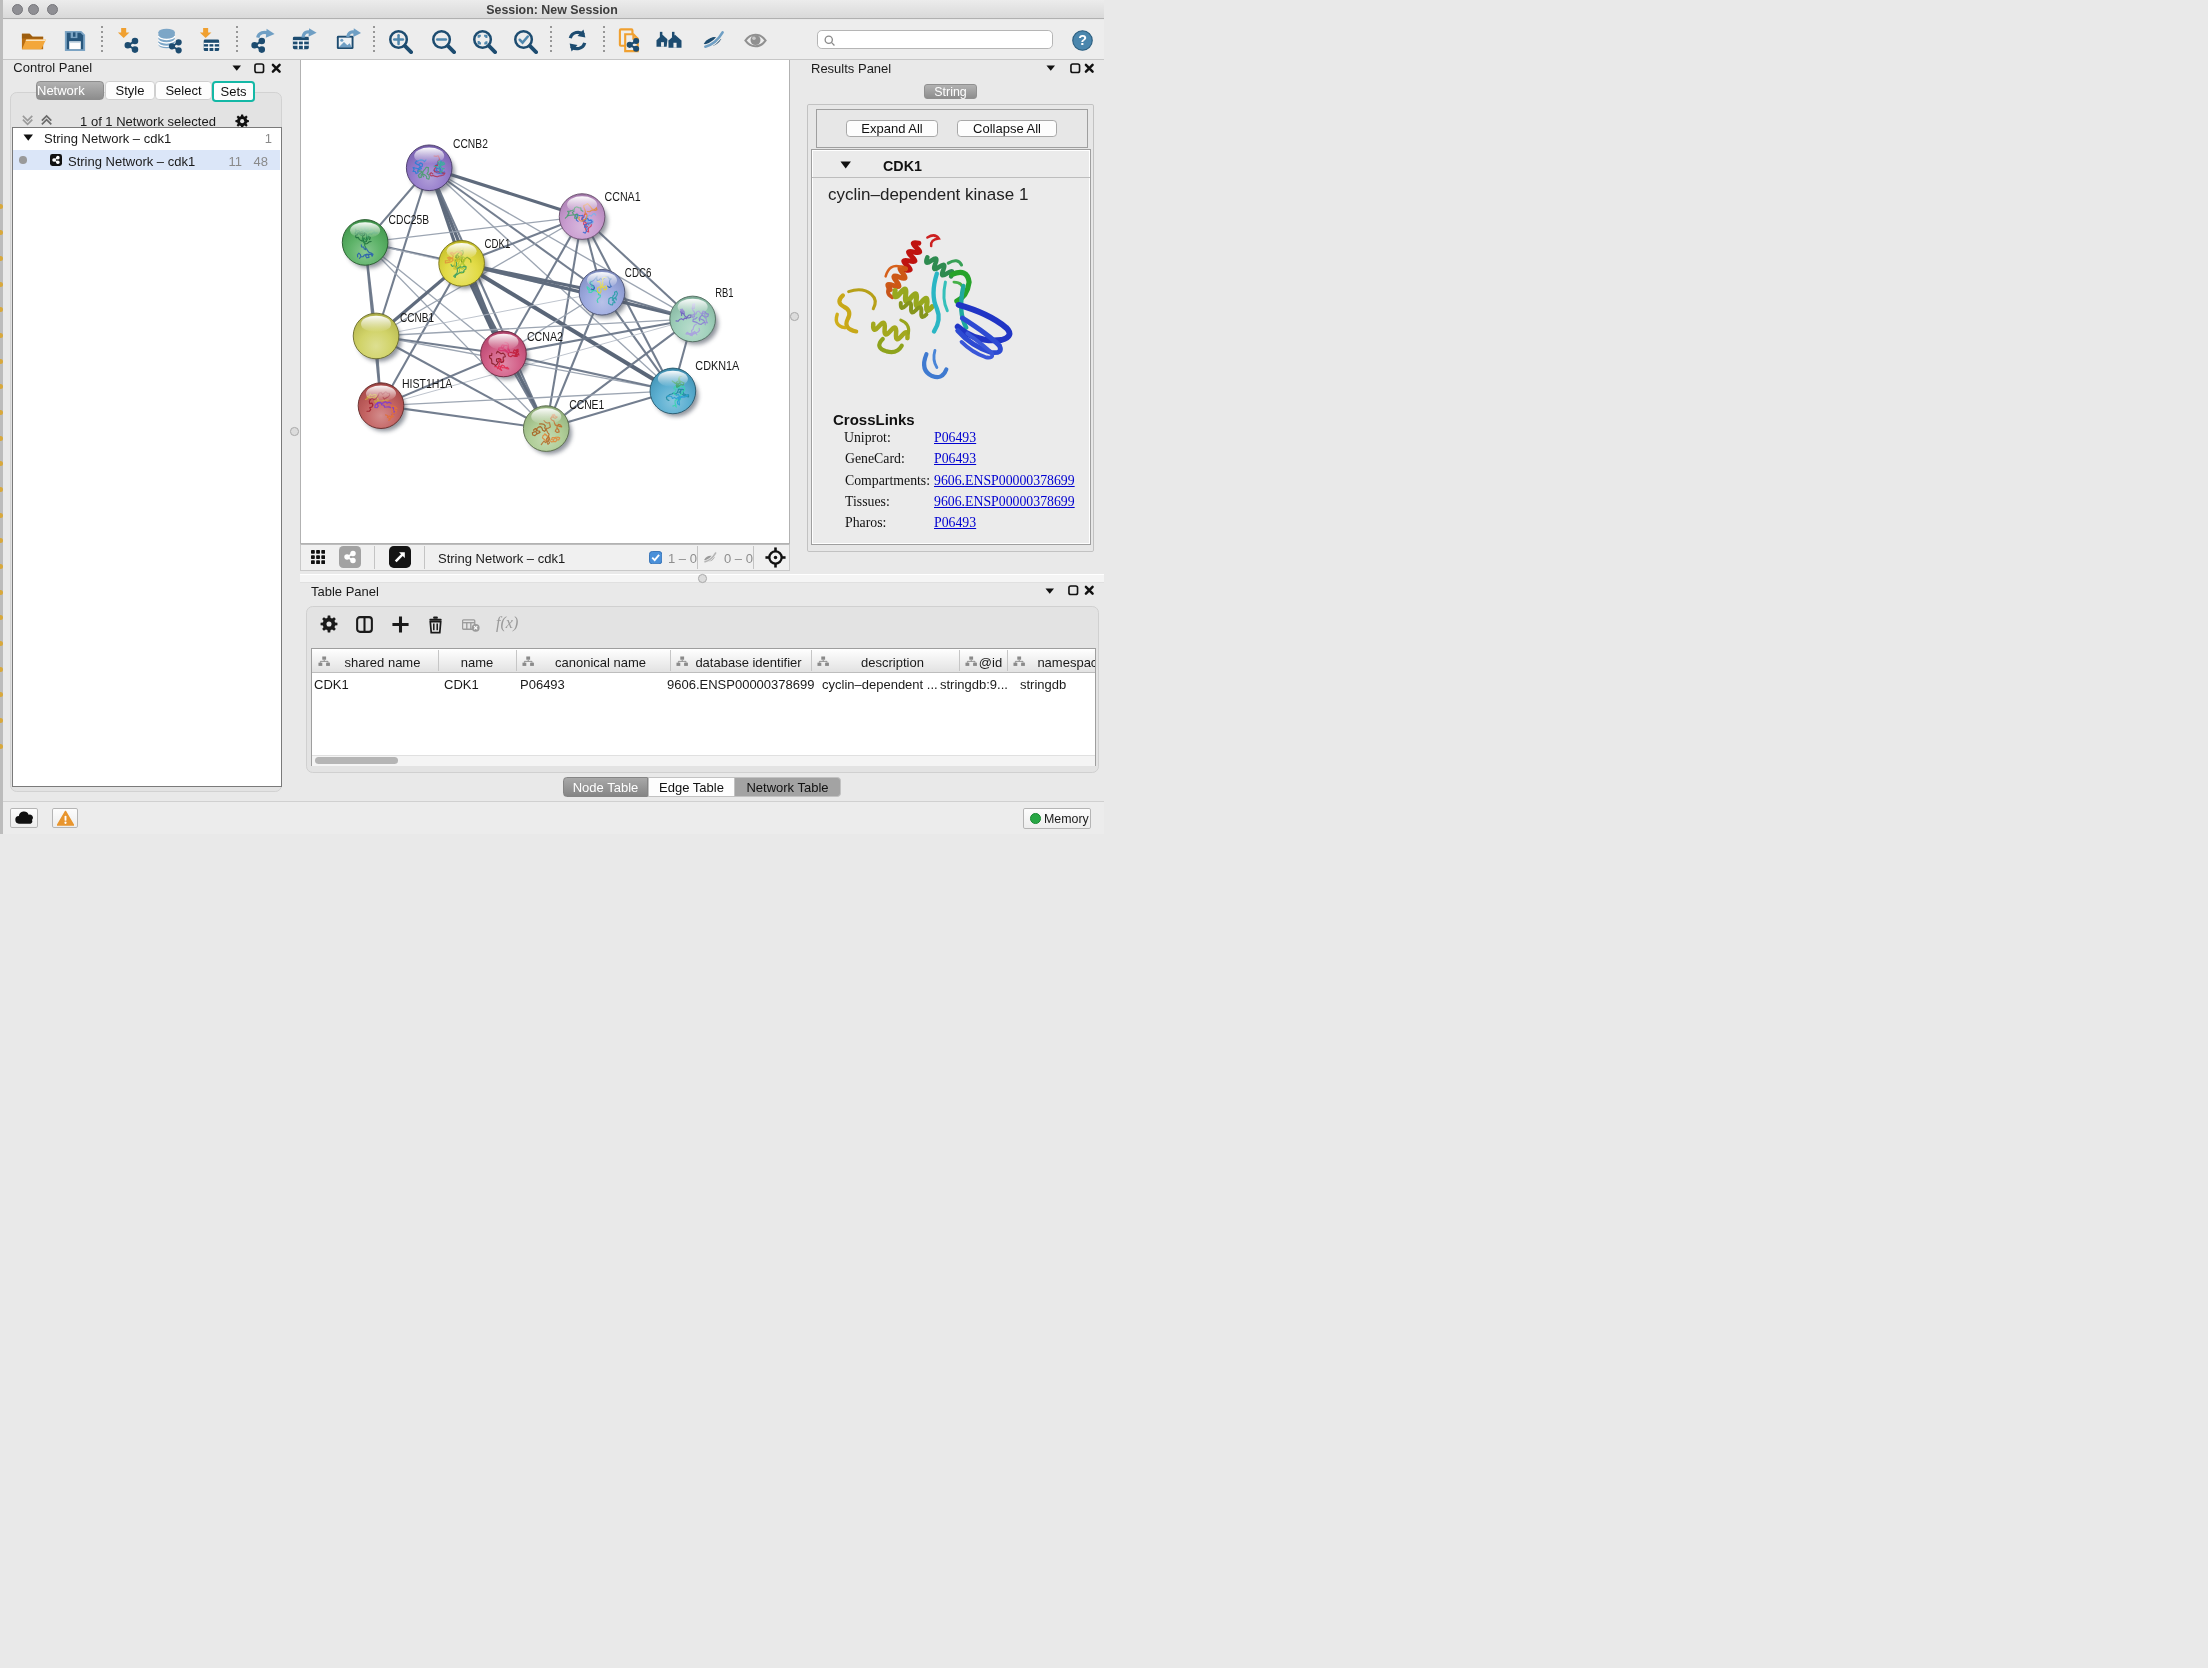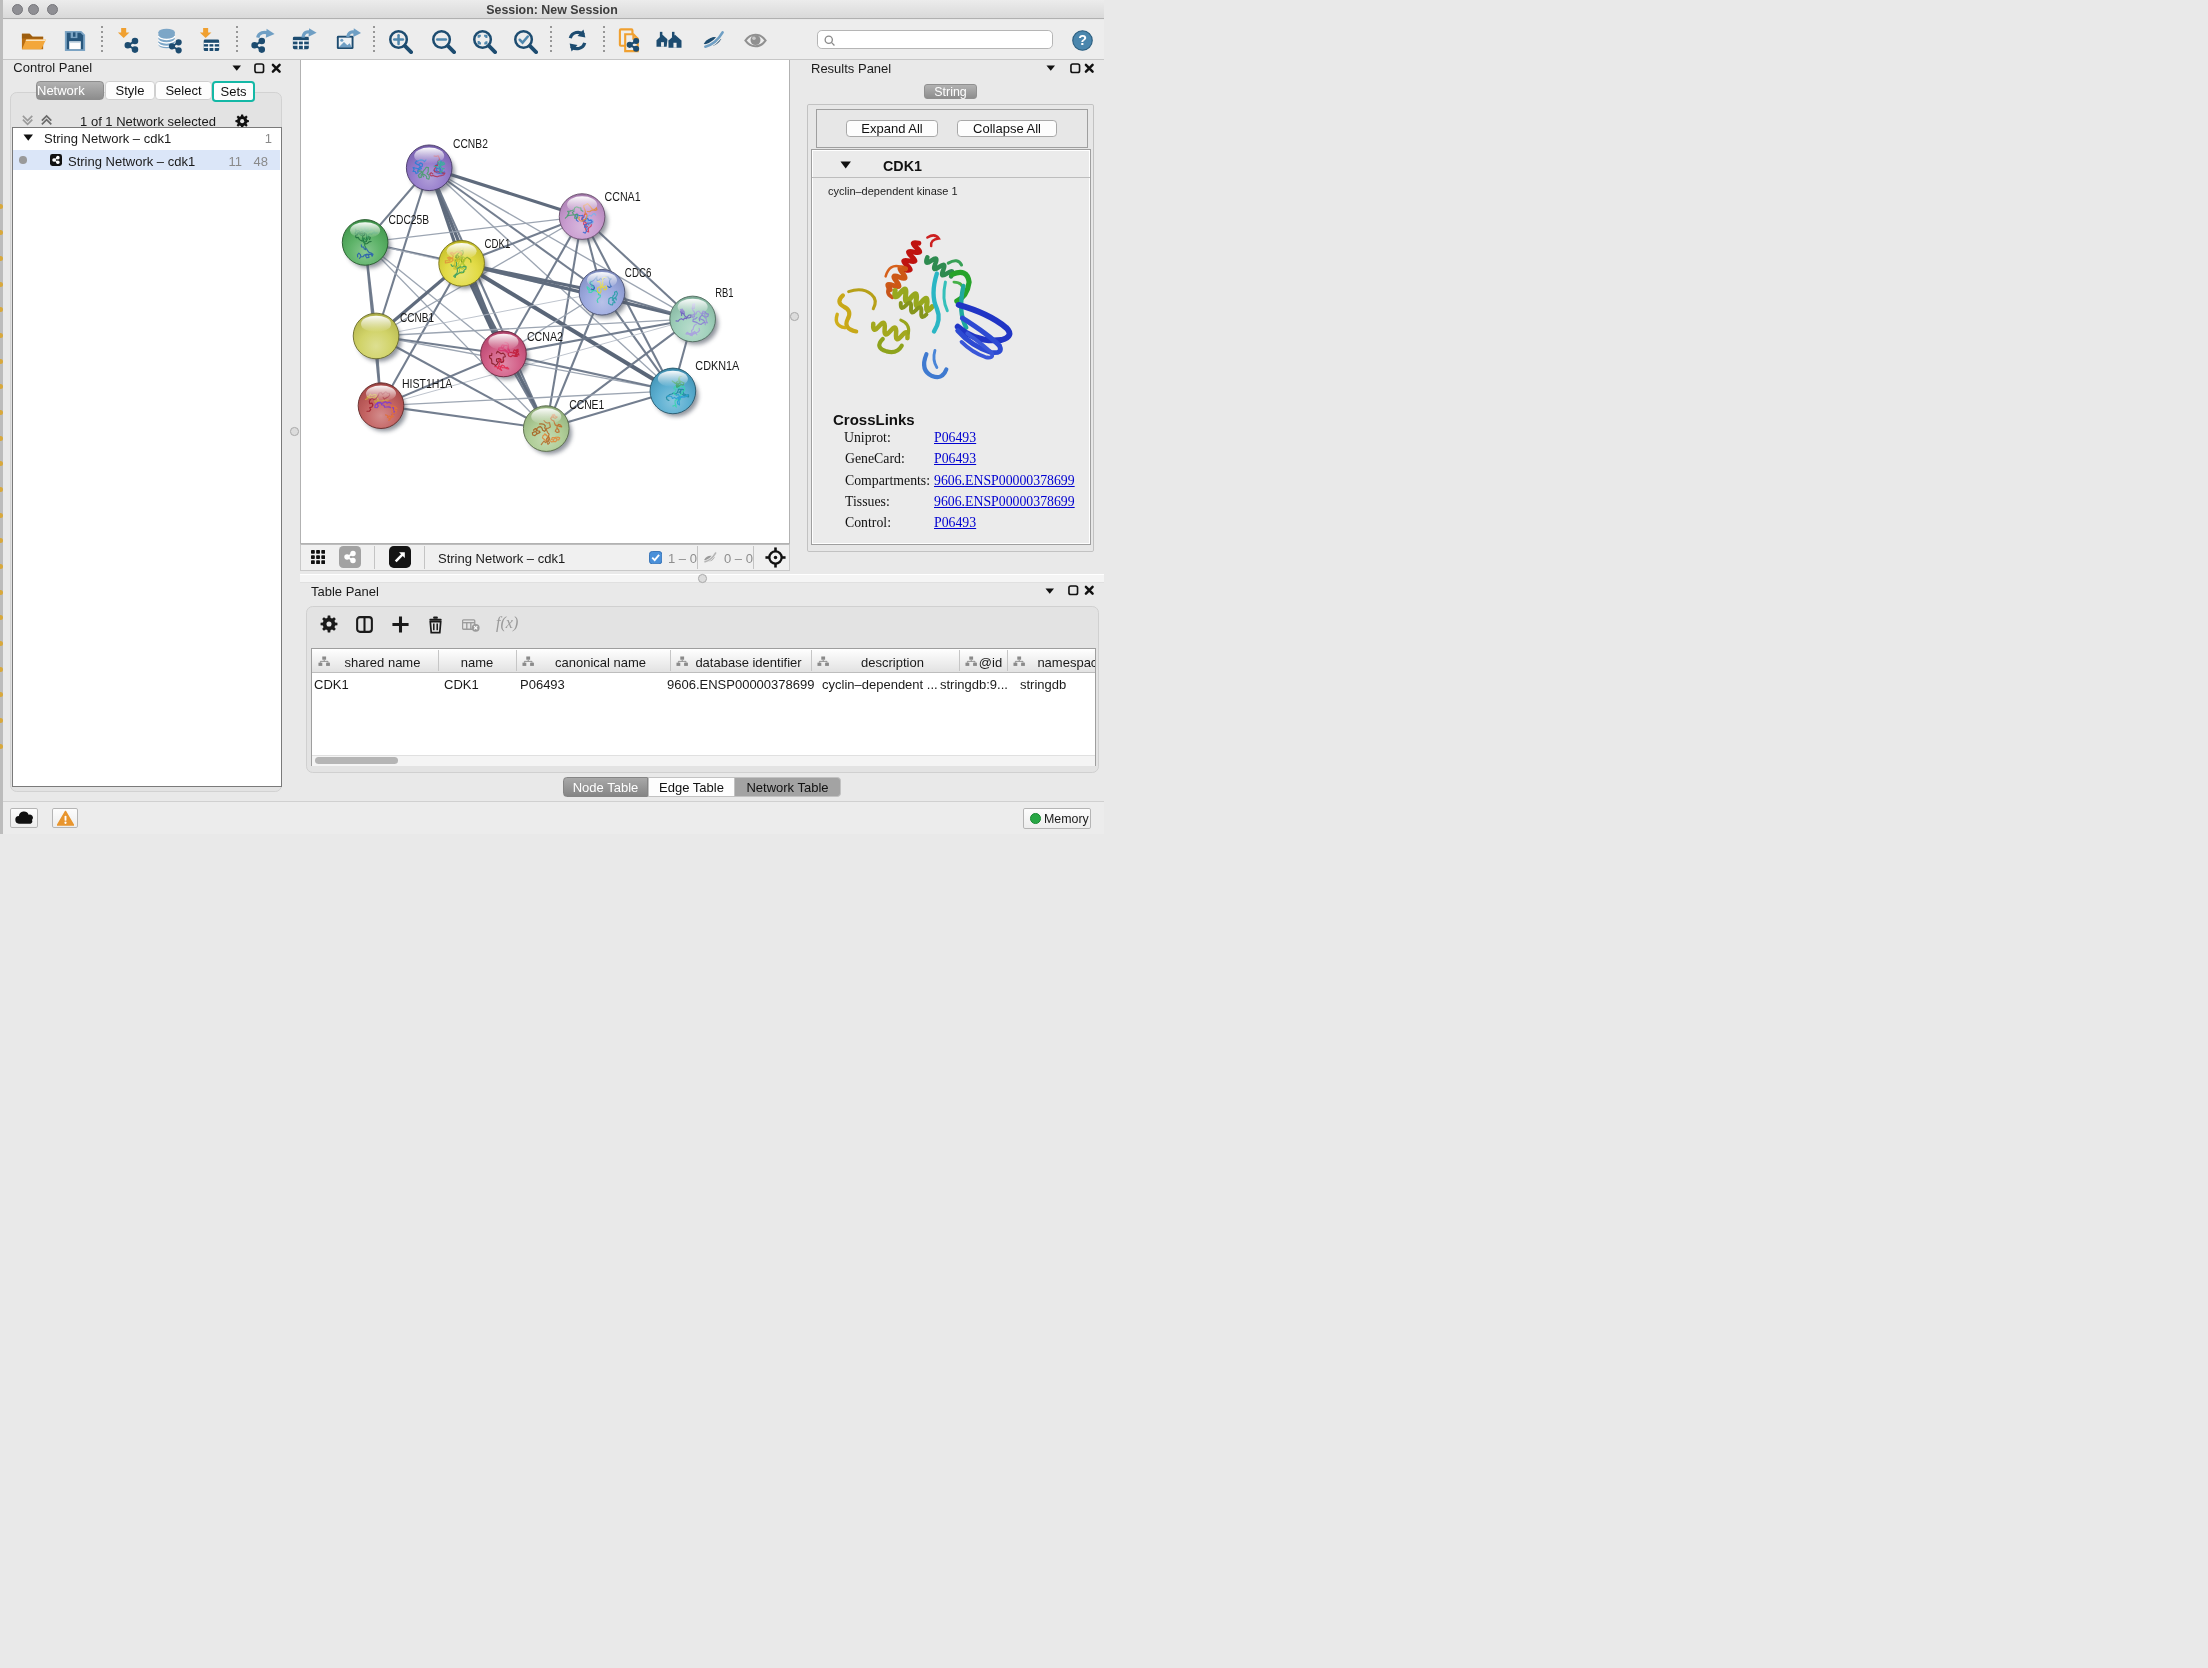--- a/index.html
+++ b/index.html
@@ -594,21 +594,21 @@
 <div class="abs" style="left:807px;top:104px;width:287px;height:448px;background:#e7e7e7;border:1px solid #c2c2c2;border-radius:1.9px"></div>
 <div class="abs" style="left:816px;top:109px;width:272px;height:39px;border:1px solid #9f9f9f"></div>
 <div class="abs" style="left:846px;top:120px;width:92px;height:17px;background:#fdfdfd;border:1px solid #a8a8a8;border-radius:3.8px;text-align:center;line-height:16px;font-size:13px;color:#111">Expand All</div>
 <div class="abs" style="left:957px;top:120px;width:100px;height:17px;background:#fdfdfd;border:1px solid #a8a8a8;border-radius:3.8px;text-align:center;line-height:16px;font-size:13px;color:#111">Collapse All</div>
 <div class="abs" style="left:811px;top:149px;width:280px;height:396px;background:#ebebeb;border:1px solid #9f9f9f;box-shadow:inset 0 0 0 1px #fff"></div>
 <div class="abs" style="left:812px;top:150px;width:278px;height:27.6px;border-bottom:1px solid #bdbdbd"></div>
 <svg class="abs" style="left:840px;top:161px" width="11.4" height="8.6" viewBox="0 0 12 9">
     <path d="M0.5 0.5 H11.5 L6 8 Z" fill="#111"></path>
   </svg>
 <div class="abs" style="left:883px;top:158px;font-size:14.3px;font-weight:bold;color:#111">CDK1</div>
-<div class="abs" style="left:828px;top:185px;font-size:11px;color:#222">cyclin–dependent kinase 1</div>
+<div class="abs" style="left:828px;top:185px;font-size:17px;color:#222">cyclin–dependent kinase 1</div>
 <svg class="abs" style="left:823px;top:224px" width="204" height="176" viewBox="865 235 215 185">
 <path d="M975 249 q8 -5 12 1 q-9 1 -8 8" fill="none" stroke="#cc2020" stroke-width="2.6" stroke-opacity="1" stroke-linecap="round"></path>
 <path d="M966.0 255.0 Q955.5 252.4 963.5 259.7 Q971.5 266.9 961.0 264.3 Q950.5 261.7 958.5 269.0 Q966.5 276.3 956.0 273.7 Q945.5 271.1 953.5 278.3 Q961.5 285.6 951.0 283.0" fill="none" stroke="#bf130f" stroke-width="5.2" stroke-opacity="1" stroke-linecap="round"></path>
 <path d="M952.0 282.0 Q941.9 278.1 948.8 286.4 Q955.7 294.7 945.6 290.8 Q935.5 286.9 942.4 295.2 Q949.3 303.5 939.2 299.6 Q929.1 295.7 936.0 304.0" fill="none" stroke="#cd5816" stroke-width="5.2" stroke-opacity="1" stroke-linecap="round"></path>
 <path d="M947 280 q-12 -4 -16 10" fill="none" stroke="#d6601a" stroke-width="2.6" stroke-opacity="1" stroke-linecap="round"></path>
 <path d="M936 300 q-6 8 2 12" fill="none" stroke="#c8551a" stroke-width="4.0" stroke-opacity="1" stroke-linecap="round"></path>
 <path d="M975.0 270.0 Q971.1 279.1 979.2 273.3 Q987.2 267.6 983.3 276.7 Q979.5 285.8 987.5 280.0 Q995.5 274.2 991.7 283.3 Q987.8 292.4 995.8 286.7 Q1003.9 280.9 1000.0 290.0" fill="none" stroke="#2e8b50" stroke-width="4.8" stroke-opacity="1" stroke-linecap="round"></path>
 <path d="M997 276 q10 -6 14 2" fill="none" stroke="#37a055" stroke-width="3.2" stroke-opacity="1" stroke-linecap="round"></path>
 <path d="M1001 288 q16 -7 18 8 q-2 15 -13 20" fill="none" stroke="#27a32a" stroke-width="5.4" stroke-opacity="1" stroke-linecap="round"></path>
 <path d="M1003 296 q10 0 10 10" fill="none" stroke="#45b148" stroke-width="3.0" stroke-opacity="1" stroke-linecap="round"></path>
@@ -631,21 +631,21 @@
 </svg>
 <div class="abs" style="left:833px;top:411px;font-family:Liberation Sans, sans-serif;font-size:15px;font-weight:bold;color:#111">CrossLinks</div>
 <div class="abs" style="left:844px;top:430px;font-family:Liberation Serif, serif;font-size:13.8px;color:#111">Uniprot:</div>
 <div class="abs" style="left:934px;top:430px;font-family:'Liberation Serif',serif;font-size:13.8px;color:#0000d0;text-decoration:underline">P06493</div>
 <div class="abs" style="left:845px;top:451px;font-family:'Liberation Serif',serif;font-size:13.8px;color:#111">GeneCard:</div>
 <div class="abs" style="left:934px;top:451px;font-family:'Liberation Serif',serif;font-size:13.8px;color:#0000d0;text-decoration:underline">P06493</div>
 <div class="abs" style="left:845px;top:473px;font-family:'Liberation Serif',serif;font-size:13.8px;color:#111">Compartments:</div>
 <div class="abs" style="left:934px;top:473px;font-family:'Liberation Serif',serif;font-size:13.8px;color:#0000d0;text-decoration:underline">9606.ENSP00000378699</div>
 <div class="abs" style="left:845px;top:494px;font-family:'Liberation Serif',serif;font-size:13.8px;color:#111">Tissues:</div>
 <div class="abs" style="left:934px;top:494px;font-family:'Liberation Serif',serif;font-size:13.8px;color:#0000d0;text-decoration:underline">9606.ENSP00000378699</div>
-<div class="abs" style="left:845px;top:515px;font-family:'Liberation Serif',serif;font-size:13.8px;color:#111">Control:</div>
+<div class="abs" style="left:845px;top:515px;font-family:'Liberation Serif',serif;font-size:13.8px;color:#111">Pharos:</div>
 <div class="abs" style="left:934px;top:515px;font-family:'Liberation Serif',serif;font-size:13.8px;color:#0000d0;text-decoration:underline">P06493</div>
 <div class="abs f135" style="left:311px;top:584px">Table Panel</div>
 <svg class="abs" style="left:1045px;top:588px" width="9.5" height="6.7" viewBox="0 0 10 7">
     <path d="M0.5 0.5 H9.5 L5 6 Z" fill="#111"></path>
   </svg>
 <svg class="abs" style="left:1068px;top:585px" width="10.5" height="10.5" viewBox="0 0 11 11">
     <rect x="1" y="1" width="9" height="9" rx="2" fill="none" stroke="#111" stroke-width="1.7"></rect>
   </svg>
 <svg class="abs" style="left:1084px;top:585px" width="10.5" height="10.5" viewBox="0 0 11 11">
     <path d="M2 2 L9 9 M9 2 L2 9" stroke="#111" stroke-width="2.6" stroke-linecap="round"></path>

